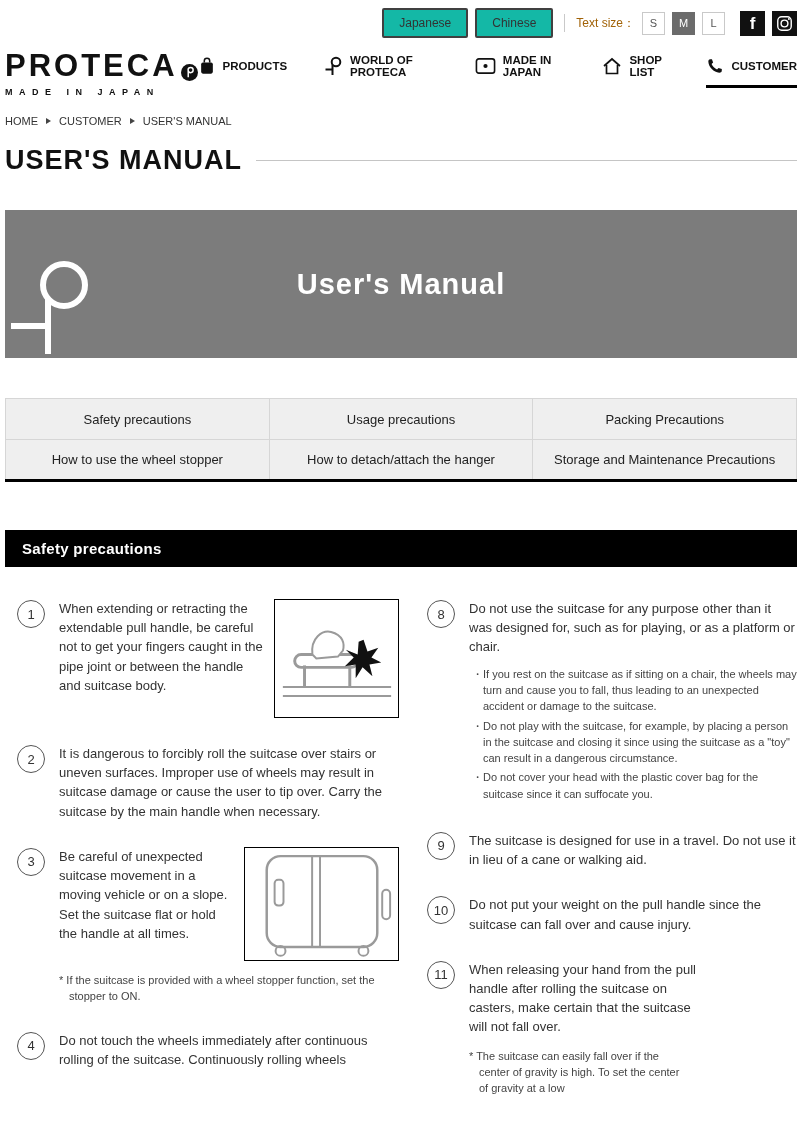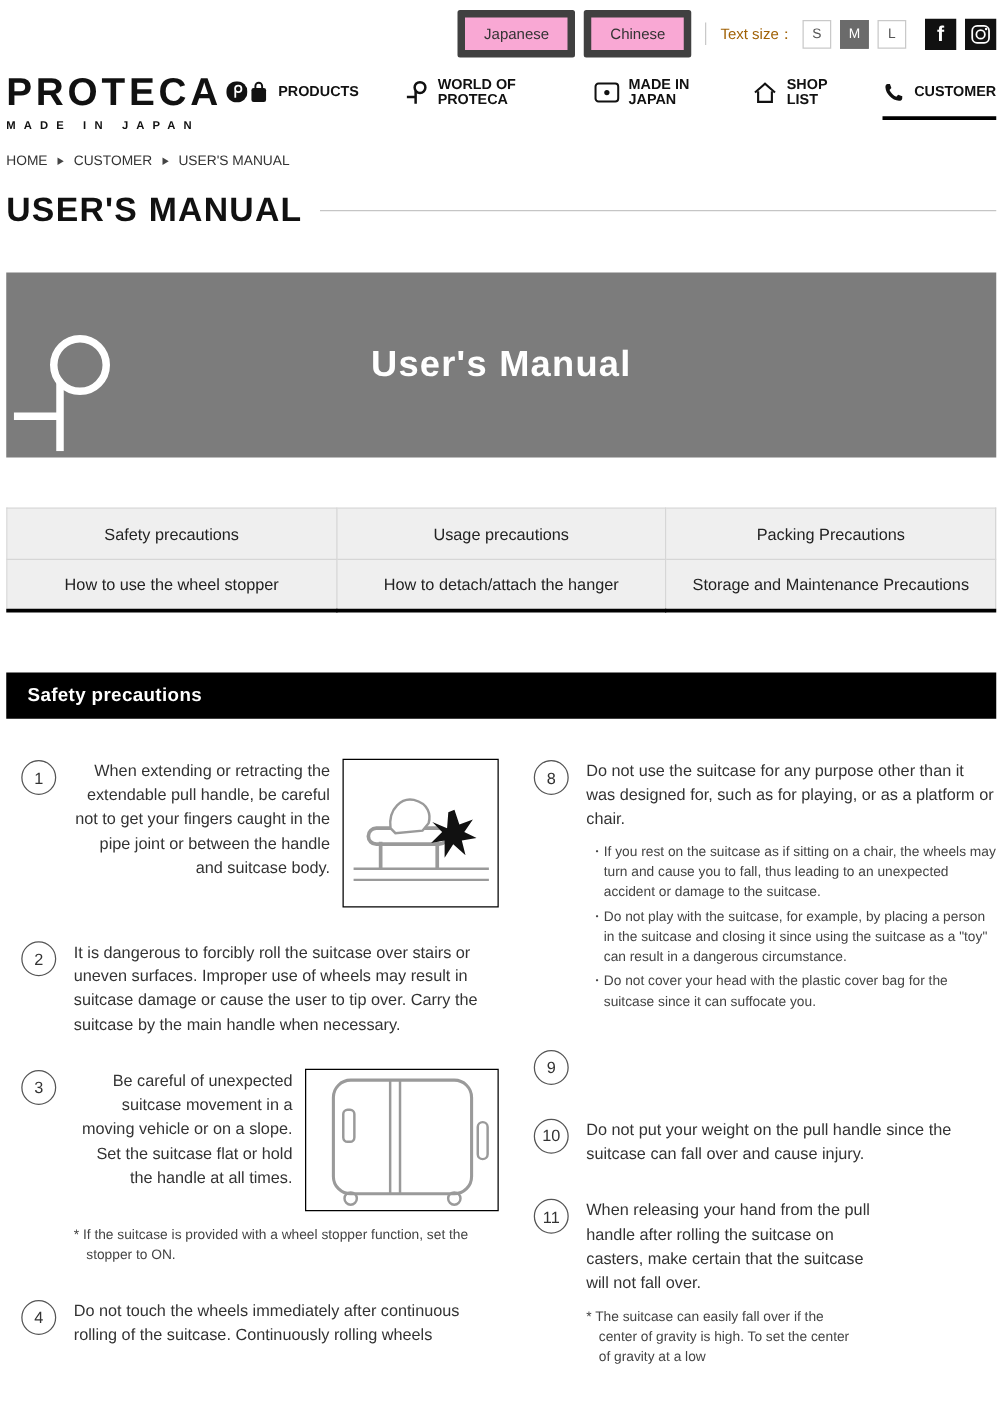--- a/index.html
+++ b/index.html
@@ -2,32 +2,32 @@
 <html><head>
 <meta charset="utf-8">
 <style>
   * { box-sizing: border-box; margin: 0; padding: 0; }
   html, body { width: 802px; height: 1122px; overflow: hidden; background: #fff; }
   body { font-family: "Liberation Sans", sans-serif; color: #333; }
   .page { width: 802px; padding: 0 5px; }
 
   
   .topbar { display: flex; justify-content: flex-end; align-items: center; gap: 7px; padding: 8px 0 6px; }
-  .lang-btn { background: #f9a8d4; border: 6px solid #404040; border-radius: 2px; padding: 6px 15px; font-size: 12px; color: #333; font-family: inherit; cursor: pointer; }
+  .lang-btn { background: #14b8a6; border: 2px solid #404040; border-radius: 2px; padding: 6px 15px; font-size: 12px; color: #333; font-family: inherit; cursor: pointer; }
   .tb-divider { width: 1px; height: 18px; background: #c9c9c9; margin: 0 4px; }
   .text-size-label { font-size: 12px; color: #a16207; }
   .size-btn { width: 23px; height: 23px; border: 1px solid #c9c9c9; background: #fff; font-size: 11px; color: #555; display: inline-flex; align-items: center; justify-content: center; font-family: inherit; cursor: pointer; }
   .size-btn.active { background: #6b6b6b; border-color: #6b6b6b; color: #fff; }
   .sns { width: 25px; height: 25px; background: #111; display: inline-flex; align-items: center; justify-content: center; text-decoration: none; cursor: pointer; }
   .sns.fb { margin-left: 8px; }
   .fb-f { color: #fff; font-size: 17px; font-weight: bold; line-height: 1; }
 
   
   .header { display: flex; justify-content: space-between; align-items: flex-start; padding: 6px 0 10px; }
-  .logo-row { display: flex; align-items: center; gap: 3px; }
+  .logo-row { display: flex; align-items: flex-end; gap: 3px; }
   .logo-text { font-size: 31px; font-weight: 800; letter-spacing: 3px; color: #111; line-height: 1; }
   .logo-mark svg { display: block; }
   .logo-sub { font-size: 9px; font-weight: bold; letter-spacing: 6.5px; color: #111; margin-top: 6px; }
   .main-nav { display: flex; gap: 36px; margin-top: 4px; }
   .nav-item { display: flex; flex-direction: row; align-items: center; gap: 7px; font-size: 11.5px; font-weight: bold; color: #111; padding-bottom: 10px; cursor: pointer; }
   .nav-item.active { padding-bottom: 7px; border-bottom: 3px solid #000; }
   .nav-icon { height: 20px; display: flex; align-items: center; }
 
   
   .breadcrumb { display: flex; align-items: center; gap: 8px; font-size: 11px; padding: 8px 0 16px; color: #333; }
@@ -52,21 +52,21 @@
   
   .section-bar { margin-top: 48px; background: #000; color: #fff; font-size: 15px; font-weight: bold; padding: 10px 17px; letter-spacing: 0.3px; }
 
   
   .content { display: flex; gap: 28px; padding: 32px 0 0 12px; }
   .col-left { width: 382px; flex: 0 0 auto; }
   .col-right { flex: 1; }
   .item { display: flex; gap: 14px; margin-bottom: 26px; }
   .num-circle { flex: 0 0 auto; width: 28px; height: 28px; border: 1.5px solid #555; border-radius: 50%; display: flex; align-items: center; justify-content: center; font-size: 13px; color: #333; margin-top: 1px; }
   .item-body { flex: 1; font-size: 13px; line-height: 1.48; color: #333; }
-  .with-fig { display: flex; align-items: flex-start; text-align: right; }
+  .with-fig { display: flex; align-items: flex-start; }
   .with-fig .txt { flex: 1; }
   .fig { flex: 0 0 auto; border: 1px solid #000; background: #fff; margin-left: 10px; }
   .fig1 { width: 125px; height: 119px; }
   .fig3 { width: 155px; height: 114px; }
   .note { font-size: 11px; color: #444; line-height: 1.45; margin-top: 12px; padding-left: 10px; text-indent: -10px; }
   .bullets { margin-top: 9px; }
   .bullet { font-size: 11px; color: #444; line-height: 1.48; padding-left: 14px; text-indent: -11px; margin-bottom: 3px; }
   .narrow { max-width: 235px; }
   .note.narrow { max-width: 222px; }
 </style>
@@ -266,20 +266,21 @@
           <div class="bullets">
             <p class="bullet">・If you rest on the suitcase as if sitting on a chair, the wheels may turn and cause you to fall, thus leading to an unexpected accident or damage to the suitcase.</p>
             <p class="bullet">・Do not play with the suitcase, for example, by placing a person in the suitcase and closing it since using the suitcase as a "toy" can result in a dangerous circumstance.</p>
             <p class="bullet">・Do not cover your head with the plastic cover bag for the suitcase since it can suffocate you.</p>
           </div>
         </div>
       </div>
 
       <div class="item">
         <div class="num-circle">9</div>
+        <div class="item-body">The suitcase is designed for use in a travel. Do not use it in lieu of a cane or walking aid.</div>
       </div>
 
       <div class="item">
         <div class="num-circle">10</div>
         <div class="item-body">Do not put your weight on the pull handle since the suitcase can fall over and cause injury.</div>
       </div>
 
       <div class="item">
         <div class="num-circle">11</div>
         <div class="item-body">

